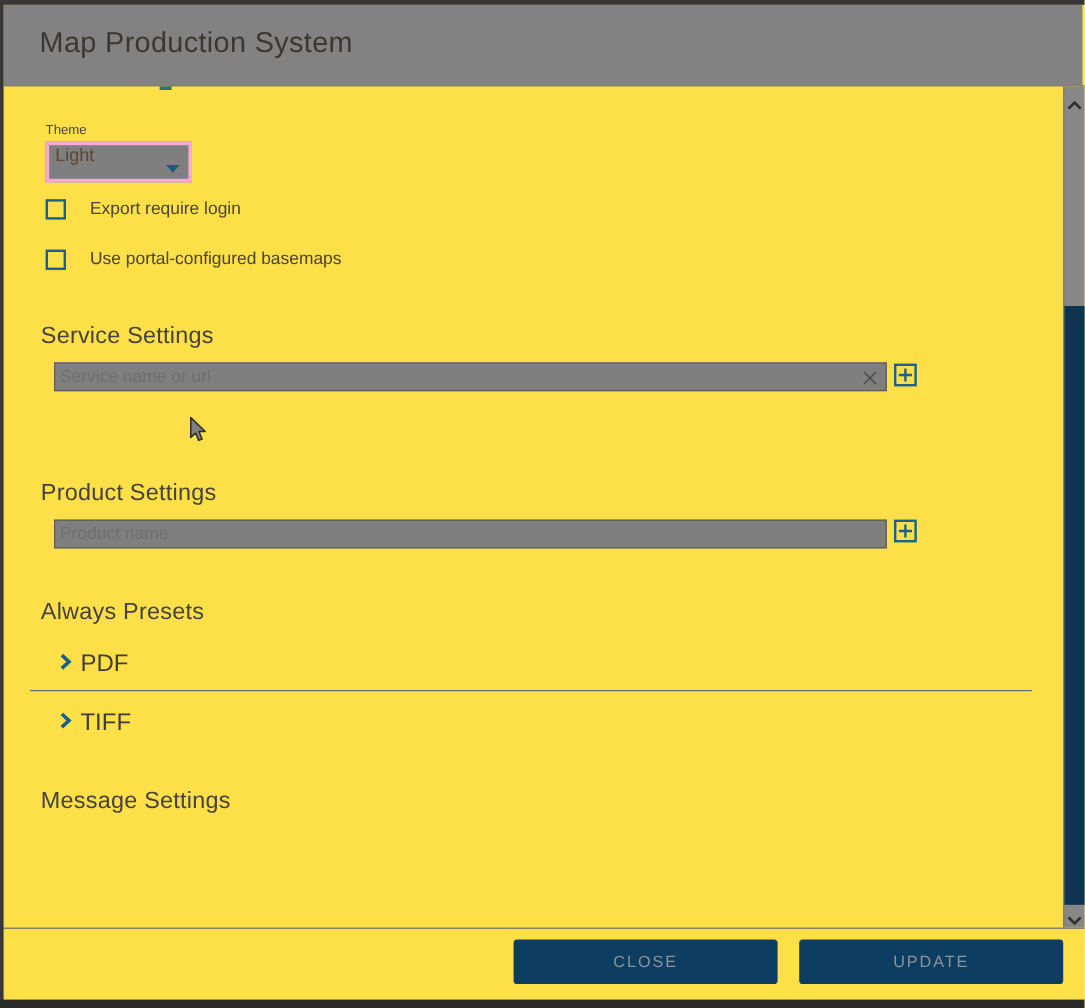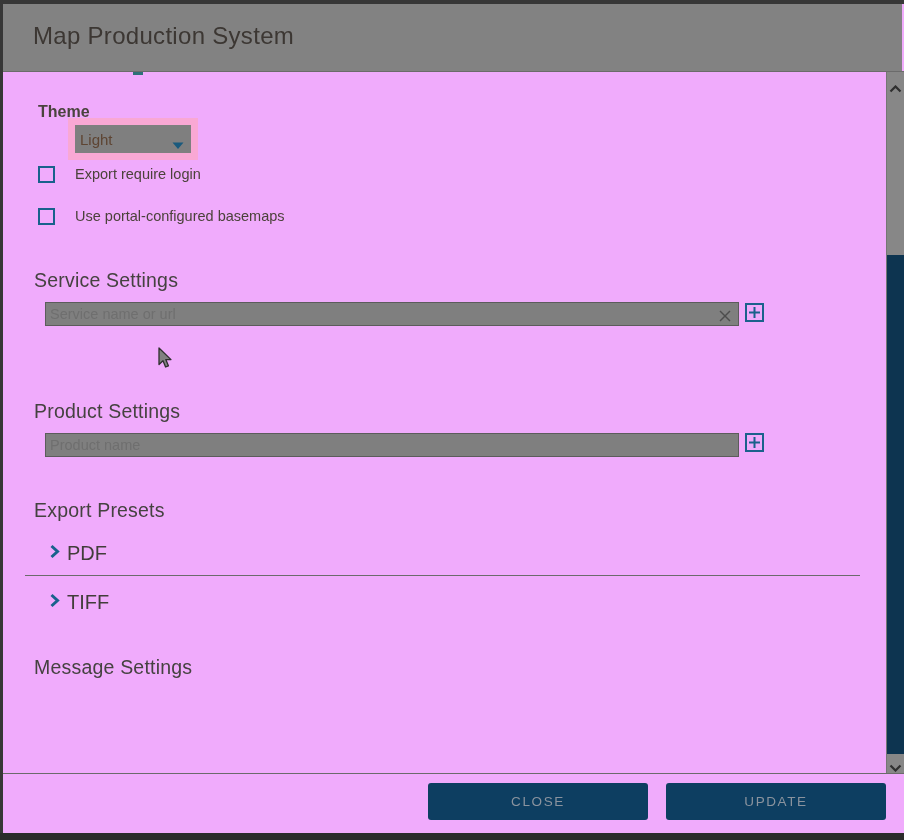--- a/index.html
+++ b/index.html
@@ -1,34 +1,34 @@
 <!DOCTYPE html>
 <html><head>
 <meta charset="utf-8">
 <style>
   html,body{margin:0;padding:0;}
-  .screen{position:relative;width:904px;height:840px;background:#f0abfc;
+  .screen{position:relative;width:904px;height:840px;background:#fde047;
     font-family:"Liberation Sans",sans-serif;overflow:hidden;}
   .abs{position:absolute;}
 
   
   .frame-top{left:0;top:0;width:904px;height:4px;background:#373737;}
   .frame-left{left:0;top:0;width:3px;height:840px;background:#373737;}
   .frame-bottom{left:0;top:833px;width:904px;height:7px;background:#2b2b2b;}
 
   
   .header{left:3px;top:4px;width:899px;height:67px;background:#828282;}
   .title{left:33px;top:22px;font-size:24px;font-weight:400;color:#3c3733;letter-spacing:0.3px;}
   .hr{height:1px;background:#6b6b6b;}
   .teal-dash{left:133px;top:72px;width:10px;height:3px;background:#2f7078;}
 
   
-  .field-label{font-size:16px;color:#4a433d;font-weight:bold;}
-  .select{left:38px;top:118px;width:116px;height:28px;border:7px solid #f9a8d4;
-    background:#7f7f7f;display:flex;align-items:center;margin-left:30px;}
+  .field-label{font-size:11px;color:#4a433d;}
+  .select{left:38px;top:118px;width:116px;height:28px;border:3px solid #f9a8d4;
+    background:#7f7f7f;display:flex;align-items:flex-start;}
   .select-text{padding-left:5px;font-size:15px;color:#5e4533;}
   .select-caret{position:absolute;right:7px;top:11px;}
 
   
   .checkbox{width:13px;height:13px;border:2px solid #19618c;background:transparent;display:block;}
   .cb-label{font-size:14.5px;color:#4b423a;}
 
   
   .heading{font-size:19.5px;color:#454240;letter-spacing:0.2px;}
   .row-label{font-size:20px;color:#413d3a;}
@@ -109,21 +109,21 @@
   <div class="abs text-field" style="top:433px;">
     <input type="text" placeholder="Product name" style="">
   </div>
   <div class="abs plus-btn" style="left:745px;top:433px;">
     <svg width="13" height="13" viewBox="0 0 13 13">
       <line x1="6.5" y1="1" x2="6.5" y2="12" stroke="#1b618c" stroke-width="2"></line>
       <line x1="1" y1="6.5" x2="12" y2="6.5" stroke="#1b618c" stroke-width="2"></line>
     </svg>
   </div>
 
-  <div class="abs heading" style="left:34px;top:499px;">Export Presets</div>
+  <div class="abs heading" style="left:34px;top:499px;">Always Presets</div>
 
   <div class="abs" style="left:49px;top:542px;width:300px;height:18px;">
     <span style="position:absolute;left:0;top:2px;">
       <svg width="11" height="15" viewBox="0 0 11 15">
         <polyline points="2.5,2 8.5,7.5 2.5,13" fill="none" stroke="#19618c" stroke-width="3"></polyline>
       </svg>
     </span>
     <span class="row-label" style="position:absolute;left:18px;top:0;">PDF</span>
   </div>
 

